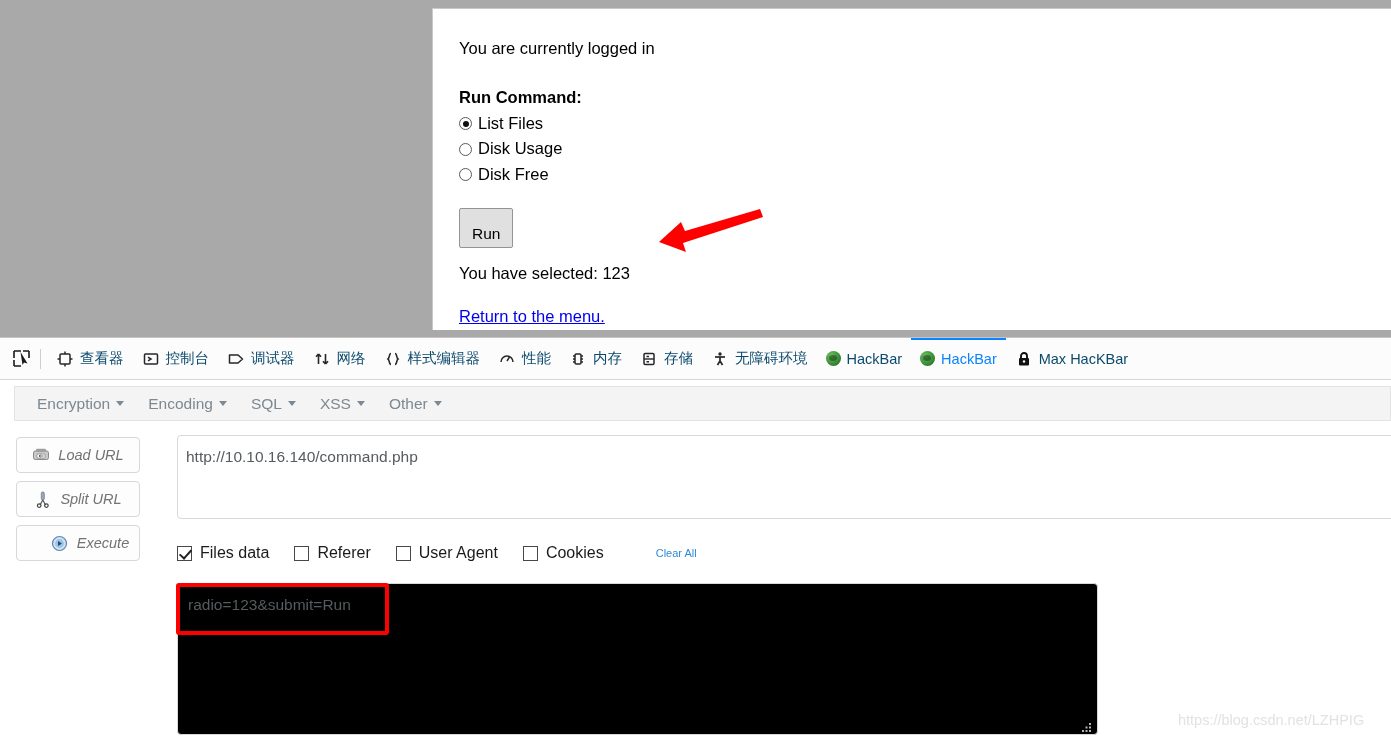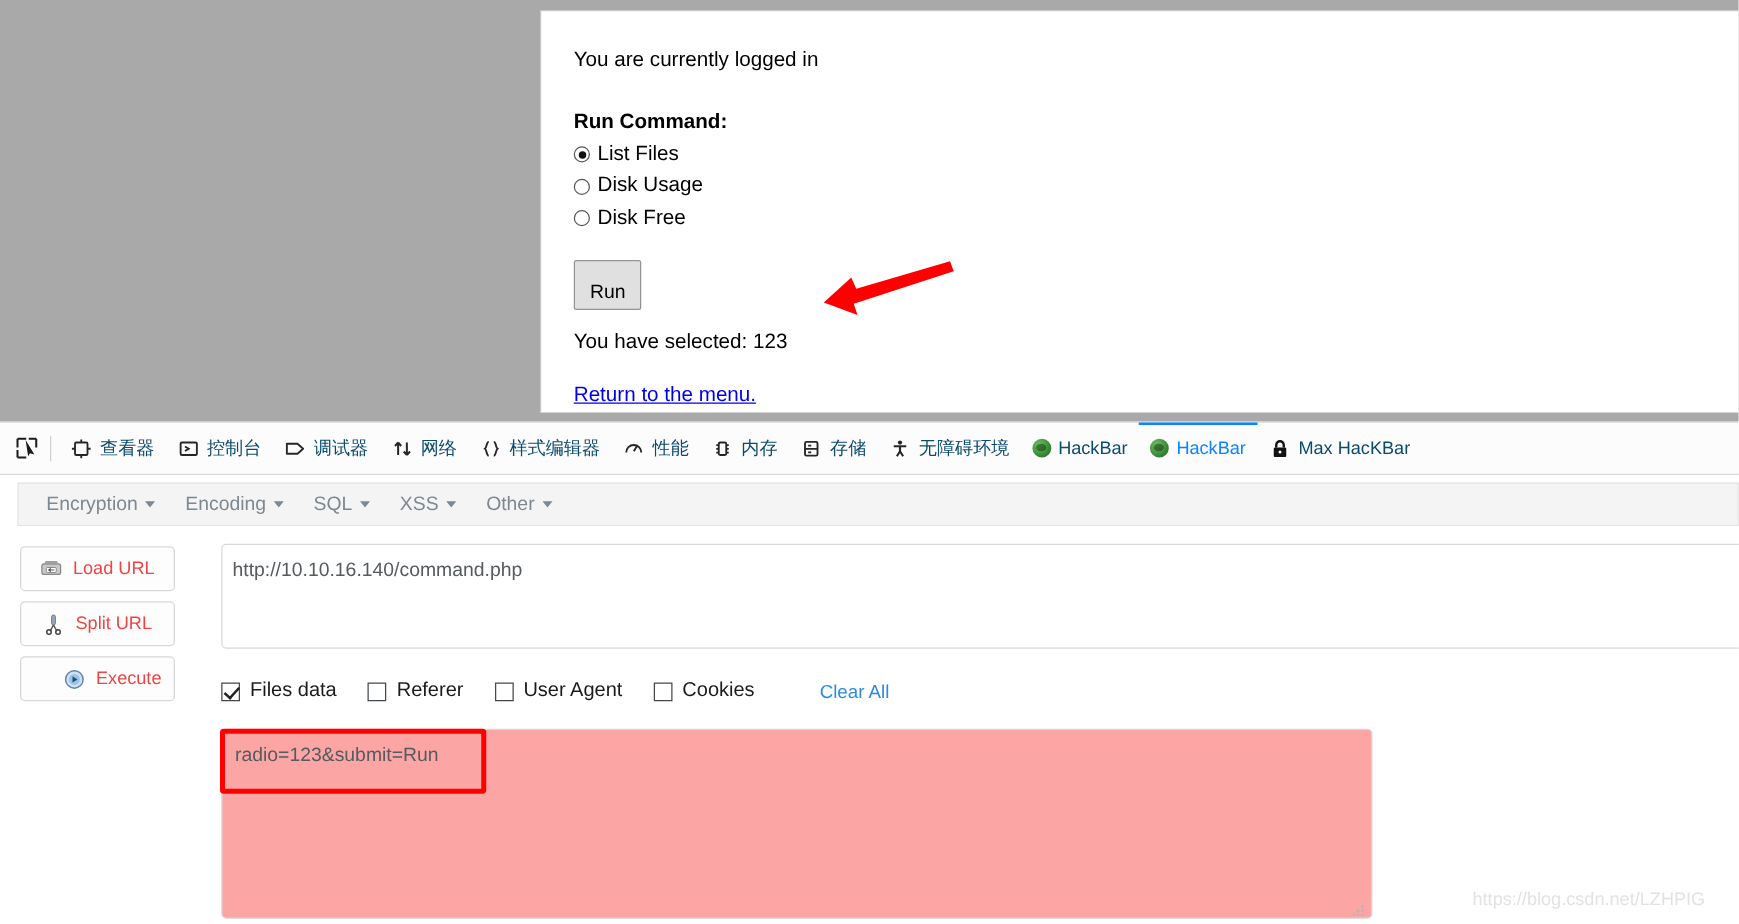--- a/index.html
+++ b/index.html
@@ -133,22 +133,23 @@
     position: absolute; left: 0; top: 421px; width: 1391px; height: 318px;
     background: #ffffff;
   }
   .side-btn {
     position: absolute; left: 16px;
     width: 124px; height: 36px;
     background: #fdfdfd;
     border: 1px solid #d8d8d8;
     border-radius: 4px;
     display: flex; align-items: center; justify-content: center; gap: 8px;
-    font-size: 14.5px; color: #ef4444;
+    font-size: 14.5px; color: #737373;
     cursor: pointer;
+    font-style: italic;
   }
   #btn-load   { top: 16px; }
   #btn-split  { top: 60px; }
   #btn-exec   { top: 104px; padding-left: 24px; }
 
   .url-input {
     position: absolute; left: 177px; top: 14px;
     width: 1260px; height: 84px;
     border: 1px solid #d8d8d8;
     border-radius: 4px 0 0 4px;
@@ -174,29 +175,29 @@
     background: #fff; position: relative; flex: none;
   }
   .cb-box.checked::after {
     content: ""; position: absolute; left: 3.5px; top: 0px;
     width: 5px; height: 10px;
     border-right: 2px solid #222; border-bottom: 2px solid #222;
     transform: rotate(42deg);
   }
   .cb-label { font-size: 16px; color: #1b1b1b; }
   .clear-all {
-    font-size: 15px; color: #2d8bd9; cursor: pointer; margin-left: 27px;
+    font-size: 11px; color: #2d8bd9; cursor: pointer; margin-left: 27px;
   }
 
   #postdata-wrap { position: absolute; left: 177px; top: 162px; }
   .post-textarea {
     width: 921px; height: 152px;
     border: 1px solid #d8d8d8;
     border-radius: 4px;
-    background: #fca5a5;
+    background: #000000;
     padding: 12px 10px 0 10px;
     font-size: 15.5px;
     color: #555b5e;
     font-family: "Liberation Sans", sans-serif;
     outline: none;
     resize: none;
     line-height: 1.2;
   }
   #resize-grip {
     position: absolute; right: 5px; bottom: 6px;

